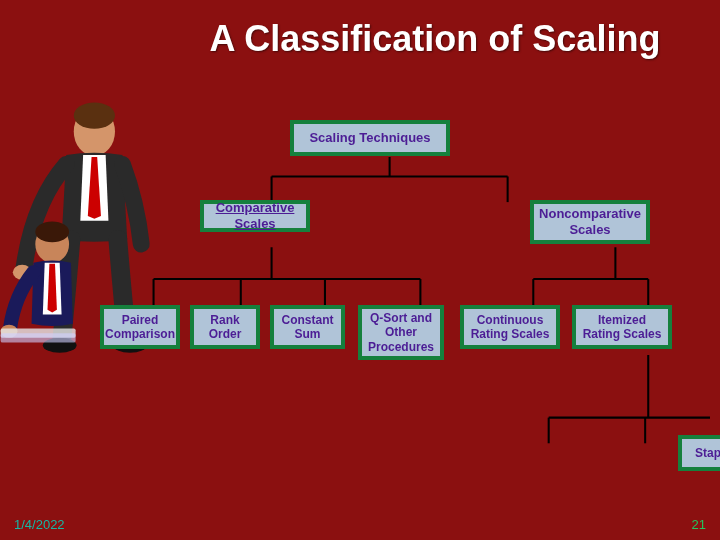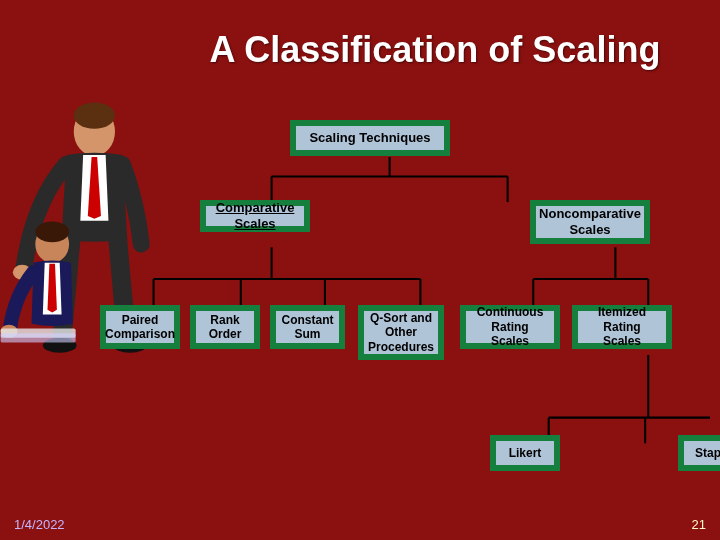--- a/index.html
+++ b/index.html
@@ -10,21 +10,21 @@
       background: #8B0000;
       font-family: Arial, sans-serif;
       position: relative;
     }
 
     .slide {
       width: 720px;
       height: 540px;
       background: #8B1010;
       position: relative;
-      padding: 15px;
+      padding: 4px;
     }
 
     
     .person-illustration {
       position: absolute;
       left: 0;
       top: 80px;
       width: 170px;
       height: 300px;
     }
@@ -55,28 +55,28 @@
       top: 120px;
       left: 100px;
       right: 10px;
       bottom: 30px;
     }
 
     
     .box {
       position: absolute;
       background: #b0c4d8;
-      border: 6px solid #15803d;
+      border: 4px solid #15803d;
       text-align: center;
       display: flex;
       align-items: center;
       justify-content: center;
       font-size: 13px;
       font-weight: bold;
-      color: #000000;
+      color: #4c1d95;
       padding: 4px 6px;
       line-height: 1.2;
     }
 
     .box-scaling-techniques {
       width: 160px;
       height: 36px;
       left: 190px;
       top: 0;
     }
@@ -167,29 +167,29 @@
       left: 0;
       width: 100%;
       height: 100%;
       pointer-events: none;
     }
 
     .date-label {
       position: absolute;
       bottom: 8px;
       left: 14px;
-      color: #c4b5fd;
+      color: #14b8a6;
       font-size: 13px;
     }
 
     .page-num {
       position: absolute;
       bottom: 8px;
       right: 14px;
-      color: #fef9c3;
+      color: #22c55e;
       font-size: 13px;
     }
   </style>
 </head>
 <body>
 
 <div class="slide">
 
   <div class="person-illustration">
     <svg class="person-svg" viewBox="0 0 170 320" xmlns="http://www.w3.org/2000/svg">
@@ -304,23 +304,20 @@
     <div class="box box-continuous">
       <span style="white-space:pre-line; font-size:12px;">Continuous
 Rating Scales</span>
     </div>
 
     <div class="box box-itemized">
       <span style="white-space:pre-line; font-size:12px;">Itemized
 Rating Scales</span>
     </div>
 
-    <div class="box box-likert">
-      <span style="font-size:12px;">Likert</span>
-    </div>
 
 
     <div class="box box-stapel">
       <span style="font-size:12px;">Stapel</span>
     </div>
 
   </div>
 
   <div class="date-label">1/4/2022</div>
 

